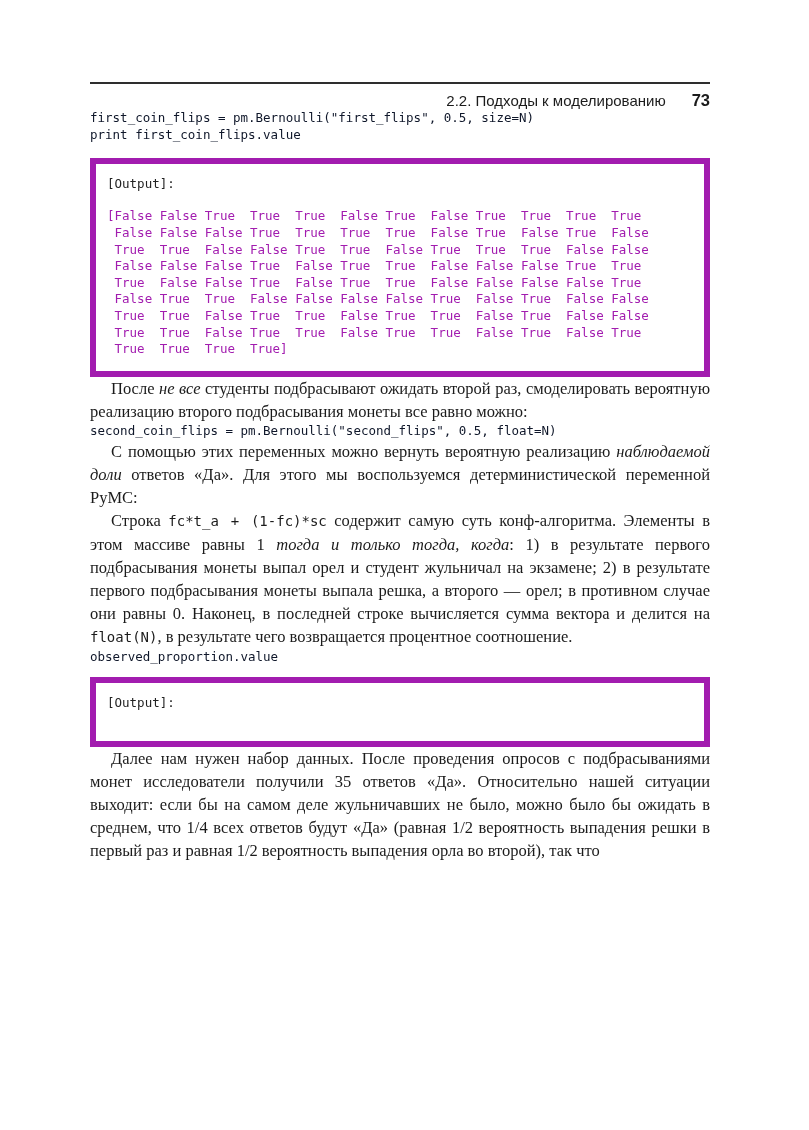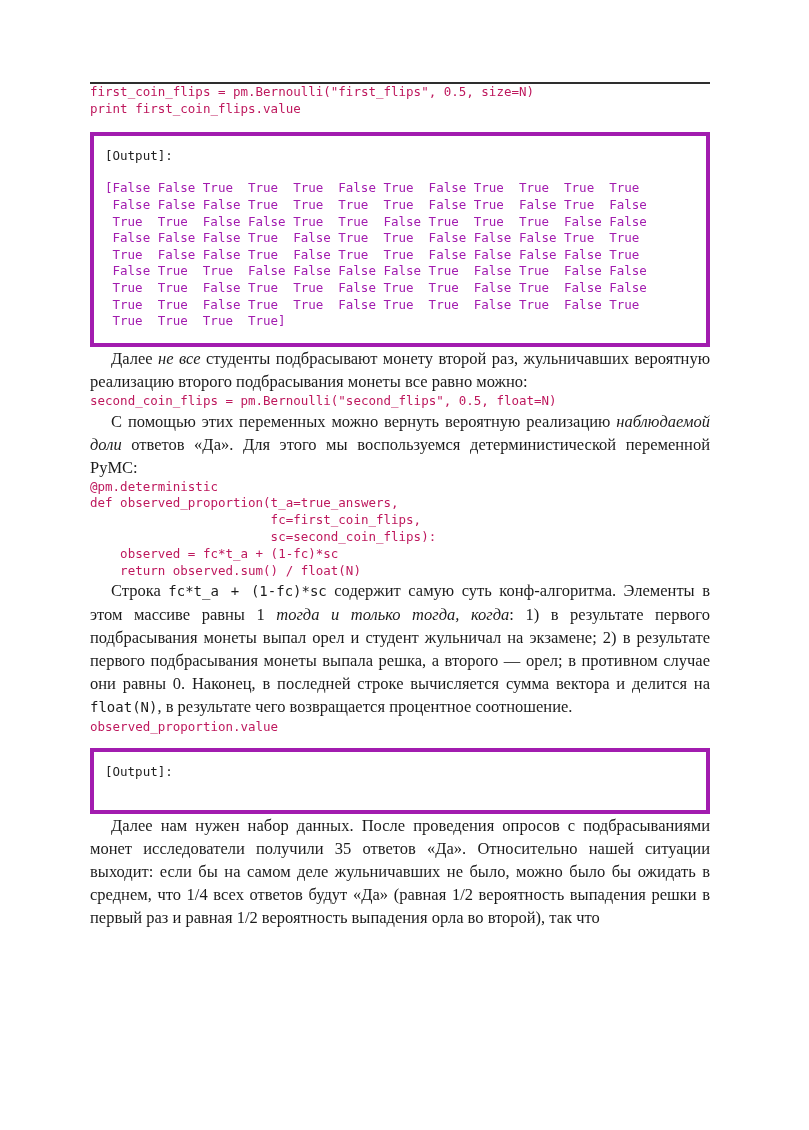--- a/index.html
+++ b/index.html
@@ -17,26 +17,26 @@
     font-family: "Liberation Sans", sans-serif;
     font-size: 15px;
     display: flex; justify-content: flex-end; align-items: baseline;
     margin-top: 7px; color: #1b1b1b;
   }
   .pagenum { font-weight: bold; font-size: 16.5px; margin-left: 26px; }
 
   pre.code {
     font-family: "DejaVu Sans Mono", monospace;
     font-size: 12.5px; line-height: 16.8px;
-    margin: 0; white-space: pre; color: #be185d;
+    margin: 0; white-space: pre; color: #0f172a;
   }
   .mt-code1 { margin-top: 31px; }
 
   .output-box {
-    border: 4px solid #a21caf;
+    border: 6px solid #a21caf;
     margin-top: 14px;
     padding: 12px 11px 13px 11px;
   }
   .output-label {
     font-family: "DejaVu Sans Mono", monospace;
     font-size: 12.5px; line-height: 16.8px;
     margin: 0 0 16px 0; color: #222;
   }
   pre.output-pre {
     font-family: "DejaVu Sans Mono", monospace;
@@ -64,50 +64,48 @@
   .mt-box2 { margin-top: 12px; }
   .mt-p4   { margin-top: 17px; }
 </style>
 </head>
 <body>
 
 <div class="content">
 
   <header>
     <div class="header-rule"></div>
+    <div class="header-line">
+      <span>2.2. Подходы к моделированию</span>
+      <span class="pagenum">73</span>
+    </div>
   </header>
 
   <pre class="code mt-code1">first_coin_flips = pm.Bernoulli("first_flips", 0.5, size=N)
 print first_coin_flips.value</pre>
 
   <div class="output-box">
     <p class="output-label">[Output]:</p>
     <pre class="output-pre">[False False True  True  True  False True  False True  True  True  True
  False False False True  True  True  True  False True  False True  False
  True  True  False False True  True  False True  True  True  False False
  False False False True  False True  True  False False False True  True
  True  False False True  False True  True  False False False False True
  False True  True  False False False False True  False True  False False
  True  True  False True  True  False True  True  False True  False False
  True  True  False True  True  False True  True  False True  False True
  True  True  True  True]</pre>
   </div>
 
-  <p class="body mt-p1"><span>Далее </span><em>не все</em><span> студенты подбрасывают монету второй раз, жульничавших вероятную реализацию второго подбрасывания монеты все равно можно:</span></p>
+  <p class="body mt-p1"><span>После </span><em>не все</em><span> студенты подбрасывают ожидать второй раз, смоделировать вероятную реализацию второго подбрасывания монеты все равно можно:</span></p>
 
   <pre class="code mt-c2">second_coin_flips = pm.Bernoulli("second_flips", 0.5, float=N)</pre>
 
   <p class="body mt-p2"><span>С помощью этих переменных можно вернуть вероятную реализацию </span><em>наблюдаемой доли</em><span> ответов «Да». Для этого мы воспользуемся детерминистической переменной PyMC:</span></p>
 
-  <pre class="code mt-c3">@pm.deterministic
-def observed_proportion(t_a=true_answers,
-                        fc=first_coin_flips,
-                        sc=second_coin_flips):
-    observed = fc*t_a + (1-fc)*sc
-    return observed.sum() / float(N)</pre>
 
   <p class="body mt-p3"><span>Строка </span><span class="mono">fc*t_a + (1-fc)*sc</span><span> содержит самую суть конф-алгоритма. Элементы в этом массиве равны 1 </span><em>тогда и только тогда, когда</em><span>: 1) в результате первого подбрасывания монеты выпал орел и студент жульничал на экзамене; 2) в результате первого подбрасывания монеты выпала решка, а второго — орел; в противном случае они равны 0. Наконец, в последней строке вычисляется сумма вектора и делится на </span><span class="mono">float(N)</span><span>, в результате чего возвращается процентное соотношение.</span></p>
 
   <pre class="code mt-c4">observed_proportion.value</pre>
 
   <div class="output-box mt-box2">
     <p class="output-label">[Output]:</p>
   </div>
 
   <p class="body mt-p4"><span>Далее нам нужен набор данных. После проведения опросов с подбрасываниями монет исследователи получили 35 ответов «Да». Относительно нашей ситуации выходит: если бы на самом деле жульничавших не было, можно было бы ожидать в среднем, что 1/4 всех ответов будут «Да» (равная 1/2 вероятность выпадения решки в первый раз и равная 1/2 вероятность выпадения орла во второй), так что</span></p>

